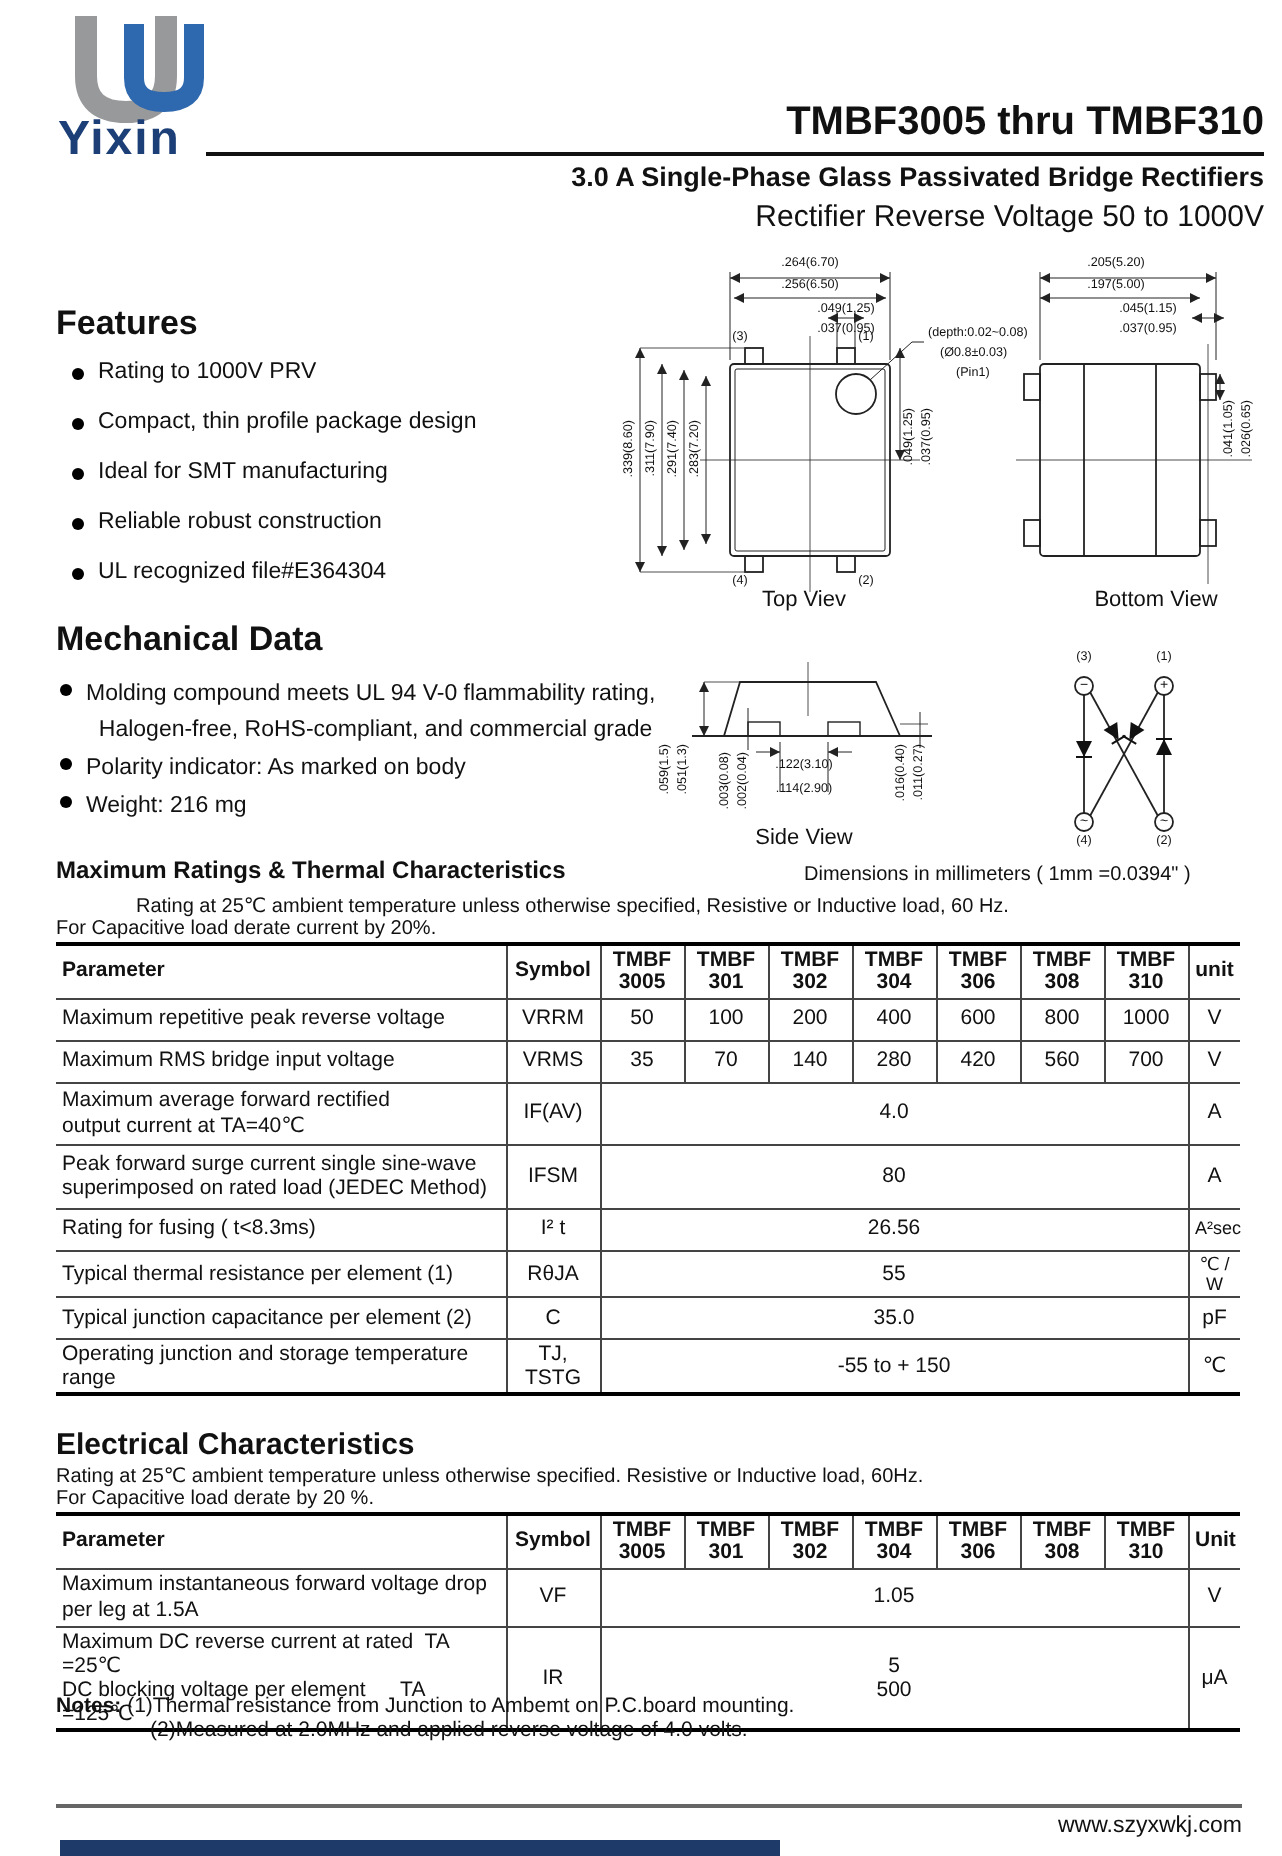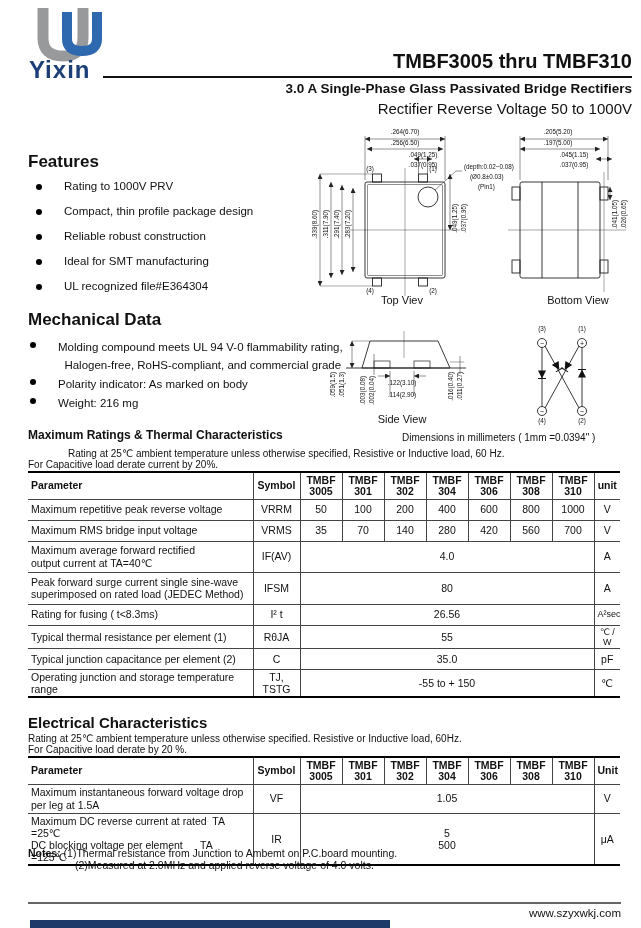--- a/index.html
+++ b/index.html
@@ -12,21 +12,21 @@
   
   .logo-text{position:absolute;left:29px;top:56px;font-size:24px;font-weight:bold;color:#1c3f77;letter-spacing:1px;}
   .title{position:absolute;right:9px;top:50px;font-size:20px;font-weight:bold;white-space:nowrap;}
   .subtitle{position:absolute;right:9px;top:81px;font-size:13.5px;font-weight:bold;white-space:nowrap;}
   .voltline{position:absolute;right:9px;top:100px;font-size:15px;white-space:nowrap;}
   .titlerule{position:absolute;left:103px;top:76px;width:529px;height:2px;background:#111;}
 
   
   .sect-h{position:absolute;font-weight:bold;font-size:17px;white-space:nowrap;}
   ul.plain{list-style:none;margin:0;padding:0;font-size:11.5px;}
-  ul.plain li{position:relative;padding-left:28px;}
+  ul.plain li{position:relative;padding-left:13px;}
   .feat li{margin-bottom:13px;}
   .mech li{margin-bottom:1px;line-height:18px;}
   .bullet{position:absolute;left:0;top:4px;width:6px;height:6px;border-radius:50%;background:#000;}
 
   
   .draw{position:absolute;left:290px;top:128px;width:351px;height:318px;}
   .dlab{position:absolute;font-size:6.3px;line-height:1;transform:translateX(-50%);white-space:nowrap;color:#111;}
   .llab{position:absolute;font-size:6.3px;line-height:1;white-space:nowrap;color:#111;}
   .vtext{position:absolute;writing-mode:vertical-rl;transform:rotate(180deg);font-size:6.3px;line-height:1;white-space:nowrap;color:#111;}
   .viewlab{position:absolute;font-size:11px;transform:translateX(-50%);white-space:nowrap;color:#111;}
@@ -63,22 +63,22 @@
   <span class="logo-text">Yixin</span>
   <div class="titlerule"></div>
   <span class="title">TMBF3005 thru TMBF310</span>
   <span class="subtitle">3.0  A Single-Phase Glass Passivated Bridge Rectifiers</span>
   <span class="voltline">Rectifier Reverse Voltage 50 to 1000V</span>
 
   <div class="sect-h" style="left:28px;top:152px;">Features</div>
   <ul class="plain feat abs" style="left:36px;top:180px;">
     <li><span class="bullet"></span><span>Rating to 1000V PRV</span></li>
     <li><span class="bullet"></span><span>Compact, thin profile package design</span></li>
+    <li><span class="bullet"></span><span>Ideal for SMT manufacturing</span></li>
     <li><span class="bullet"></span><span>Reliable robust construction</span></li>
-    <li><span class="bullet"></span><span>Ideal for SMT manufacturing</span></li>
     <li><span class="bullet"></span><span>UL recognized file#E364304</span></li>
   </ul>
 
   <div class="sect-h" style="left:28px;top:310px;">Mechanical Data</div>
   <ul class="plain mech abs" style="left:30px;top:338px;">
     <li><span class="bullet"></span><span class="pre">Molding compound meets UL 94 V-0 flammability rating,
   Halogen-free, RoHS-compliant, and commercial grade</span></li>
     <li><span class="bullet"></span><span>Polarity indicator: As marked on body</span></li>
     <li><span class="bullet"></span><span>Weight: 216 mg</span></li>
   </ul>

